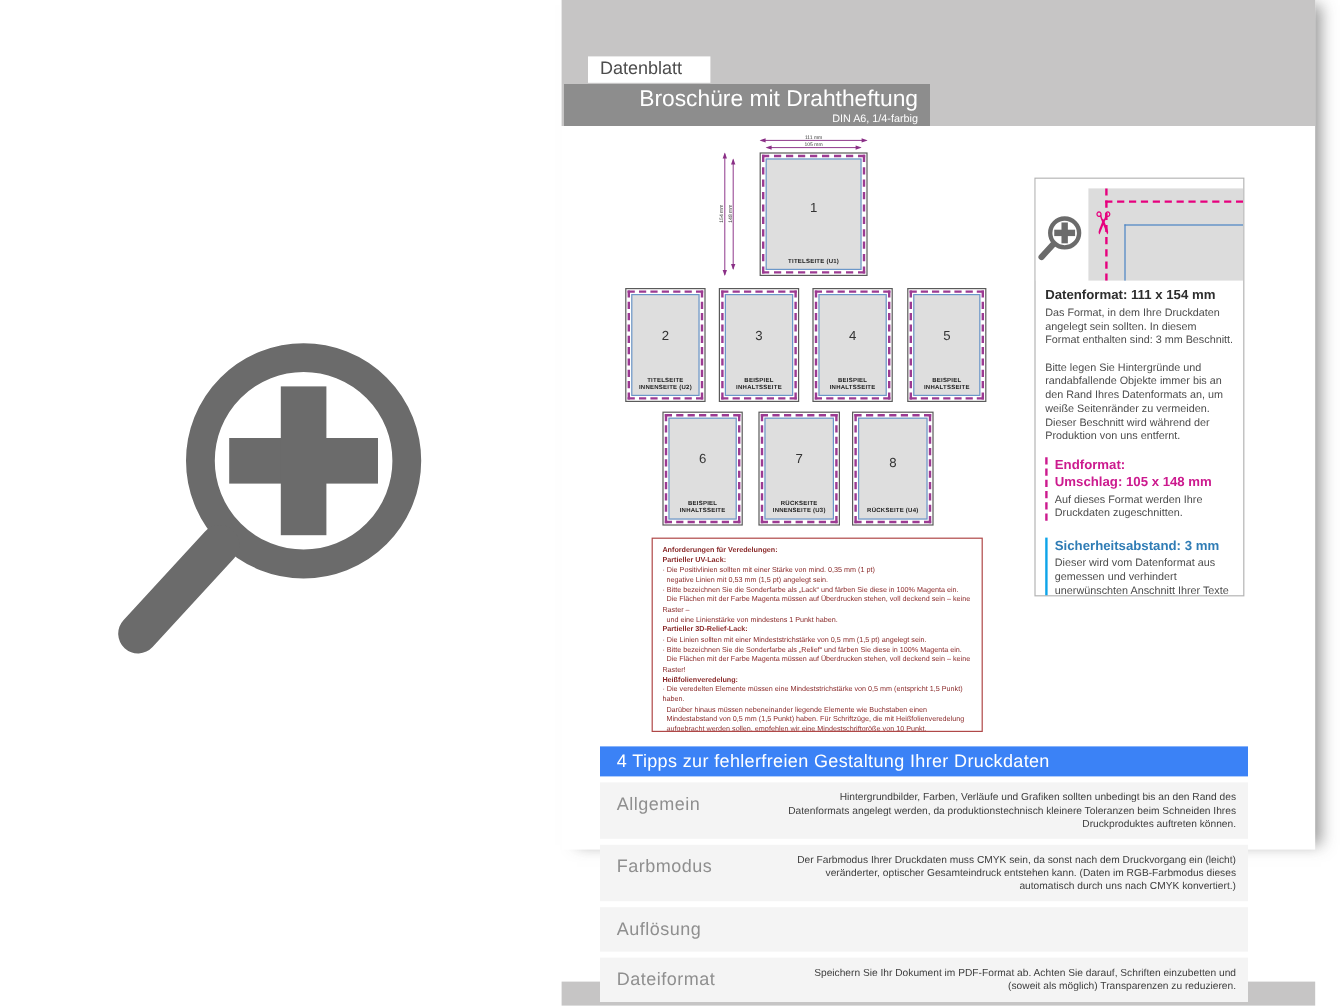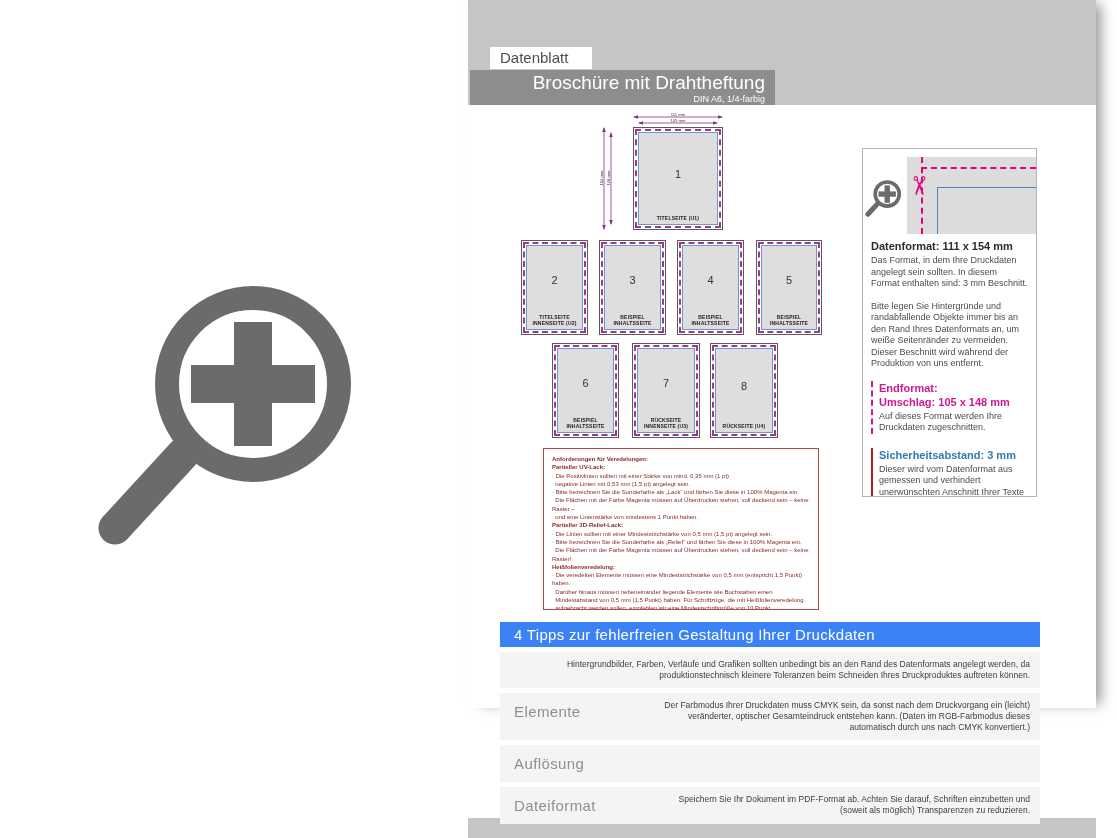--- a/index.html
+++ b/index.html
@@ -80,21 +80,21 @@
   .scissors{
     position:absolute;left:45px;top:24px;font-size:26px;color:#e6007e;
     transform:rotate(90deg);line-height:1;
   }
   .zoom-small{position:absolute;left:2px;top:28px;width:38px;height:42px;}
 
   .ip-text{padding:0 8px;}
   .ip-h1{font-size:11px;font-weight:bold;color:#2d2d2d;margin:6px 0 3px;}
   .ip-p{font-size:9px;line-height:11.5px;color:#4c4c4c;margin:0 0 11px;}
   .block-end{border-left:2px dashed #cc1a8e;padding-left:6px;margin:2px 0 14px;}
-  .block-safe{border-left:2px solid #b91c1c;padding-left:6px;}
+  .block-safe{border-left:2px solid #0ea5e9;padding-left:6px;}
   .ip-h-mag{font-size:11px;font-weight:bold;color:#cc1a8e;line-height:14px;}
   .ip-h-blue{font-size:11px;font-weight:bold;color:#2f7cb5;line-height:14px;margin-bottom:2px;}
   .block-end .ip-p,.block-safe .ip-p{margin:2px 0 0;}
 
   
   .tips{position:absolute;left:32px;top:622px;width:540px;}
   .tips-h{
     background:#3b82f6;color:#ffffff;font-size:15px;height:25px;line-height:25px;
     padding-left:14px;letter-spacing:0.3px;
   }
@@ -247,24 +247,25 @@
         <div class="block-safe">
           <div class="ip-h-blue">Sicherheitsabstand: 3 mm</div>
           <p class="ip-p">Dieser wird vom Datenformat aus gemessen und verhindert unerwünschten Anschnitt Ihrer Texte und Informationen während der Produktion.</p>
         </div>
       </div>
     </div>
 
     <div class="tips">
       <div class="tips-h">4 Tipps zur fehlerfreien Gestaltung Ihrer Druckdaten</div>
       <div class="tip-row">
+        <div class="tip-label">Allgemein</div>
         <div class="tip-text">Hintergrundbilder, Farben, Verläufe und Grafiken sollten unbedingt bis an den Rand des Datenformats angelegt werden, da produktionstechnisch kleinere Toleranzen beim Schneiden Ihres Druckproduktes auftreten können.</div>
       </div>
       <div class="tip-row">
-        <div class="tip-label">Elemente</div>
+        <div class="tip-label">Farbmodus</div>
         <div class="tip-text">Der Farbmodus Ihrer Druckdaten muss CMYK sein, da sonst nach dem Druckvorgang ein (leicht) veränderter, optischer Gesamteindruck entstehen kann. (Daten im RGB-Farbmodus dieses automatisch durch uns nach CMYK konvertiert.)</div>
       </div>
       <div class="tip-row">
         <div class="tip-label">Auflösung</div>
       </div>
       <div class="tip-row">
         <div class="tip-label">Dateiformat</div>
         <div class="tip-text">Speichern Sie Ihr Dokument im PDF-Format ab. Achten Sie darauf, Schriften einzubetten und (soweit als möglich) Transparenzen zu reduzieren.</div>
       </div>
     </div>

